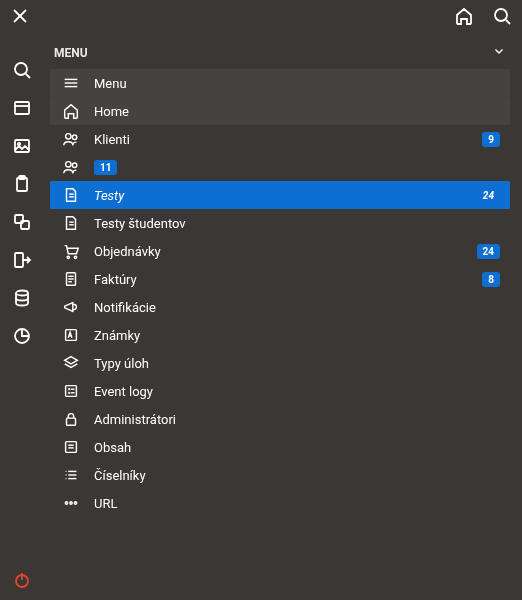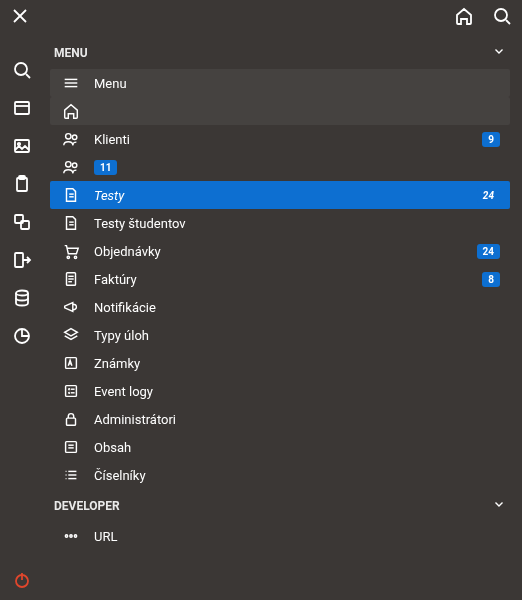--- a/index.html
+++ b/index.html
@@ -324,20 +324,21 @@
               </svg>
             </span>
             <span class="mi-label">Menu</span>
           </div>
           <div class="menu-item dim">
             <span class="mi-icon">
               <svg viewBox="0 0 20 20">
                 <use href="#i-home"></use>
               </svg>
             </span>
+            <span class="mi-label">Home</span>
           </div>
           <div class="menu-item">
             <span class="mi-icon">
               <svg viewBox="0 0 20 20">
                 <use href="#i-users"></use>
               </svg>
             </span>
             <span class="mi-label">Klienti</span>
             <span class="badge">9</span>
           </div>
@@ -388,36 +389,36 @@
             <span class="mi-icon">
               <svg viewBox="0 0 20 20">
                 <use href="#i-megaphone"></use>
               </svg>
             </span>
             <span class="mi-label">Notifikácie</span>
           </div>
           <div class="menu-item">
             <span class="mi-icon">
               <svg viewBox="0 0 20 20">
+                <use href="#i-grade"></use>
+              </svg>
+            </span>
+            <span class="mi-label">Známky</span>
+          </div>
+          <div class="menu-item">
+            <span class="mi-icon">
+              <svg viewBox="0 0 20 20">
                 <use href="#i-layers"></use>
               </svg>
             </span>
             <span class="mi-label">Typy úloh</span>
           </div>
           <div class="menu-item">
             <span class="mi-icon">
               <svg viewBox="0 0 20 20">
-                <use href="#i-grade"></use>
-              </svg>
-            </span>
-            <span class="mi-label">Známky</span>
-          </div>
-          <div class="menu-item">
-            <span class="mi-icon">
-              <svg viewBox="0 0 20 20">
                 <use href="#i-log"></use>
               </svg>
             </span>
             <span class="mi-label">Event logy</span>
           </div>
           <div class="menu-item">
             <span class="mi-icon">
               <svg viewBox="0 0 20 20">
                 <use href="#i-lock"></use>
               </svg>
@@ -433,26 +434,20 @@
             <span class="mi-label">Obsah</span>
           </div>
           <div class="menu-item">
             <span class="mi-icon">
               <svg viewBox="0 0 20 20">
                 <use href="#i-list"></use>
               </svg>
             </span>
             <span class="mi-label">Číselníky</span>
           </div>
-        </div>
-        <div class="section-head">
-          <span>DEVELOPER</span>
-          <span class="chev"><svg viewBox="0 0 20 20">
-              <use href="#i-chev"></use>
-            </svg></span>
         </div>
         <div class="menu-list">
           <div class="menu-item">
             <span class="mi-icon">
               <svg viewBox="0 0 20 20">
                 <use href="#i-dots"></use>
               </svg>
             </span>
             <span class="mi-label">URL</span>
           </div>

